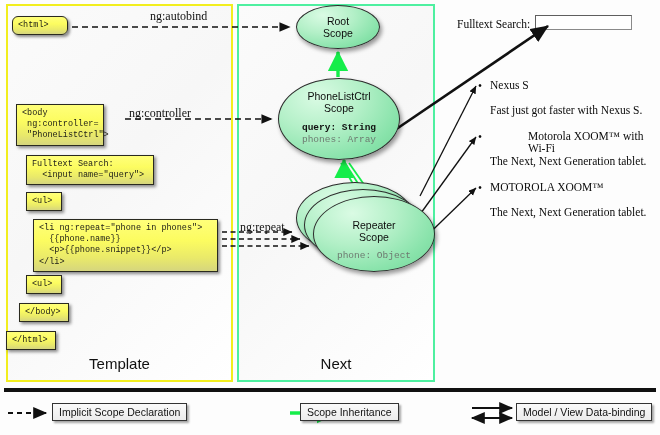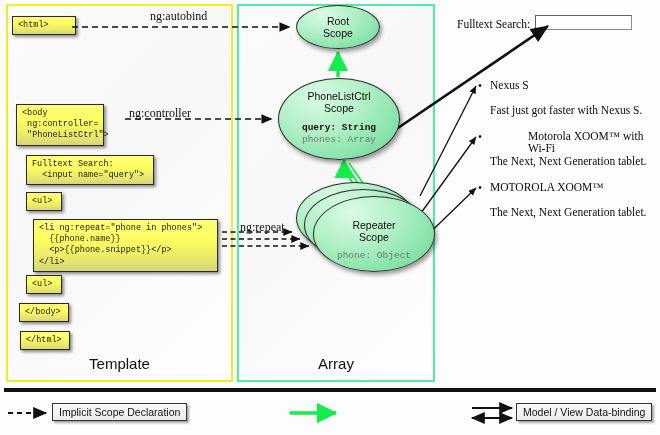--- a/index.html
+++ b/index.html
@@ -123,44 +123,44 @@
 </style>
 </head>
 <body>
 
 <div id="root">
 
   <div class="panel" id="panel-template">
     <div class="panel-label">Template</div>
   </div>
   <div class="panel" id="panel-model">
-    <div class="panel-label">Array</div>
-  </div>
-
-  <div class="codebox" style="left:12px;  top:16px;  width:64px;">&lt;html&gt;</div>
+    <div class="panel-label">Next</div>
+  </div>
+
+  <div class="codebox" style="left:12px;  top:16px;  width:56px;border-radius:6px;">&lt;html&gt;</div>
 
   <div class="codebox" style="left:16px;  top:104px; width:88px;">&lt;body
  ng:controller=
  "PhoneListCtrl"&gt;</div>
 
   <div class="codebox" style="left:26px;  top:155px; width:128px;">Fulltext Search:
   &lt;input name="query"&gt;</div>
 
   <div class="codebox" style="left:26px;  top:192px; width:36px;">&lt;ul&gt;</div>
 
   <div class="codebox" style="left:33px;  top:219px; width:185px;">&lt;li ng:repeat="phone in phones"&gt;
   {{phone.name}}
   &lt;p&gt;{{phone.snippet}}&lt;/p&gt;
 &lt;/li&gt;</div>
 
   <div class="codebox" style="left:26px;  top:275px; width:36px;">&lt;ul&gt;</div>
 
   <div class="codebox" style="left:19px;  top:303px; width:50px;">&lt;/body&gt;</div>
 
-  <div class="codebox" style="left:20px;  top:331px; width:50px;">&lt;/html&gt;</div>
+  <div class="codebox" style="left:6px;  top:331px; width:50px;">&lt;/html&gt;</div>
 
   <div class="conn-label" style="left:150px; top:9px;">ng:autobind</div>
   <div class="conn-label" style="left:129px; top:106px;">ng:controller</div>
   <div class="conn-label" style="left:240px; top:220px;">ng:repeat</div>
 
   <div class="scope" style="left:296px; top:182px; width:118px; height:72px; z-index:2;"></div>
   <div class="scope" style="left:304px; top:189px; width:118px; height:72px; z-index:3;"></div>
 
   <div class="scope" style="left:296px; top:5px; width:84px; height:44px; z-index:5;">
     <div class="scope-title" style="margin-top:9px;">
@@ -269,16 +269,17 @@
         </marker>
       </defs>
       <line x1="8" y1="17" x2="46" y2="17" stroke="#111" stroke-width="2" stroke-dasharray="5,4" marker-end="url(#lg-black)"></line>
       <line x1="290" y1="17" x2="336" y2="17" stroke="#15ed4a" stroke-width="3.4" marker-end="url(#lg-green)"></line>
       <line x1="472" y1="12" x2="512" y2="12" stroke="#111" stroke-width="2" marker-end="url(#lg-black)"></line>
       <line x1="512" y1="22" x2="472" y2="22" stroke="#111" stroke-width="2" marker-end="url(#lg-black)"></line>
       <line x1="472" y1="22" x2="512" y2="22" stroke="#111" stroke-width="2" marker-end="url(#lg-black)"></line>
     </svg>
 
     <div class="legend-box" style="left:52px; top:7px;">Implicit Scope Declaration</div>
+    <div class="legend-box" style="left:300px; top:7px;">Scope Inheritance</div>
     <div class="legend-box" style="left:516px; top:7px;">Model / View Data-binding</div>
   </div>
 
 </div>
 
 </body></html>

